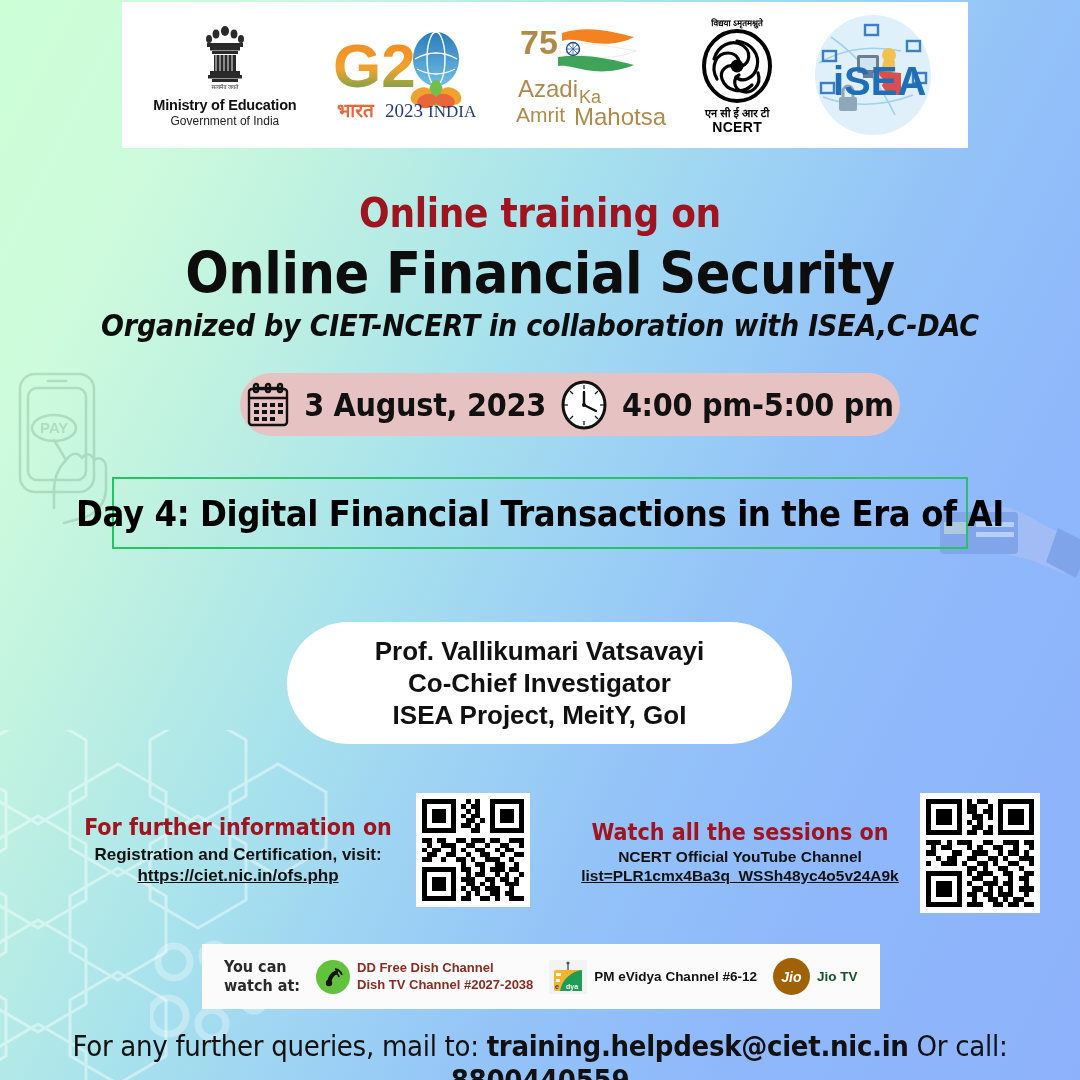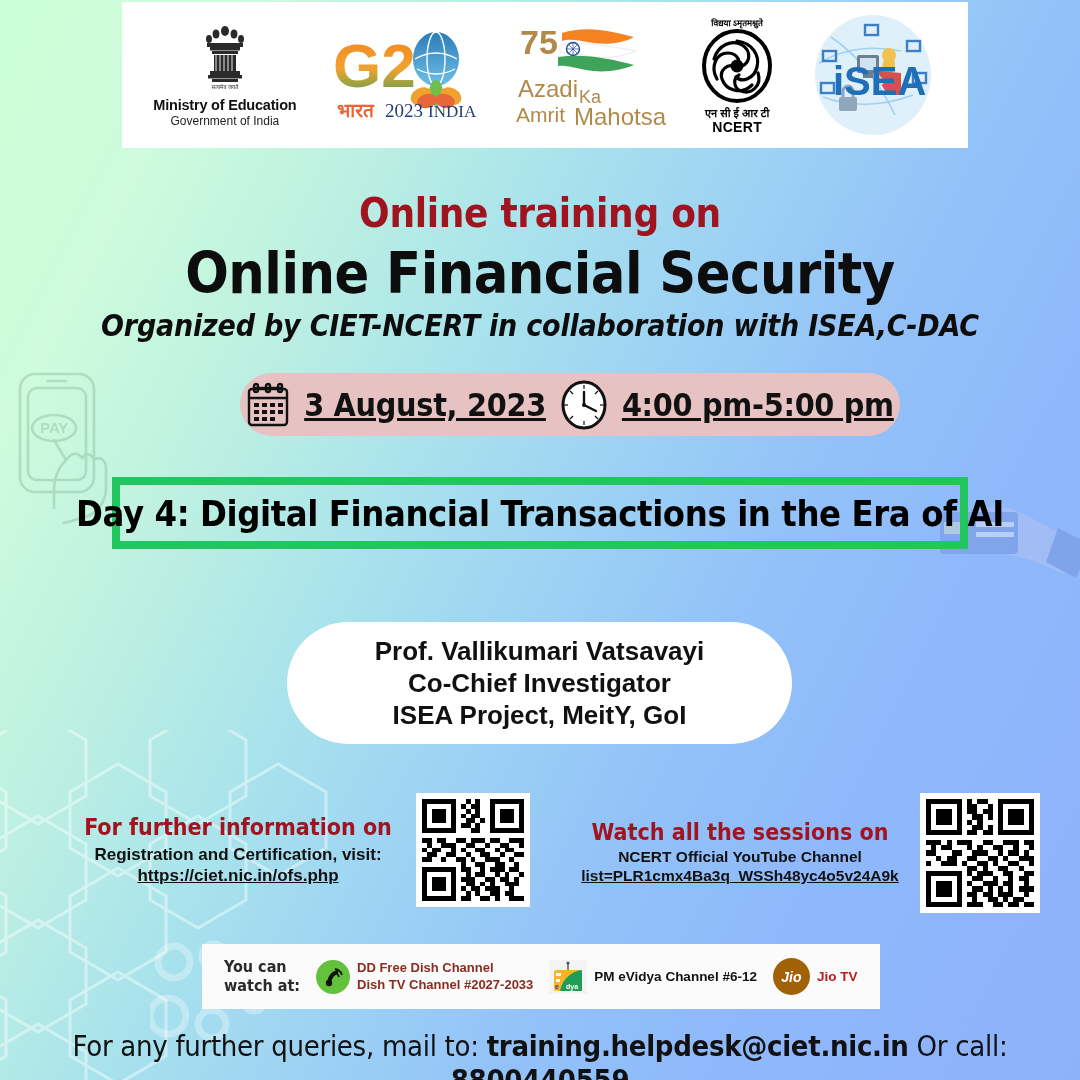--- a/index.html
+++ b/index.html
@@ -60,28 +60,27 @@
   #datetime-pill {
     position: absolute; left: 240px; top: 373px;
     width: 660px; height: 63px;
     background: #e6c3c2; border-radius: 32px;
     display: flex; align-items: center; justify-content: center; gap: 14px;
   }
   .dt-text {
     font-size: 32px; font-weight: 700; color: #111;
     font-family: "DejaVu Sans Condensed","Liberation Sans", sans-serif;
     letter-spacing: -0.3px;
-    text-decoration: underline;
   }
 
   
   #day-box {
     position: absolute; left: 112px; top: 477px;
     width: 856px; height: 72px;
-    border: 8px solid #22c55e;
+    border: 2px solid #22c55e;
     display: flex; align-items: center; justify-content: center;
   }
   #day-text {
     font-size: 36px; font-weight: 700; color: #000; white-space: nowrap;
     font-family: "DejaVu Sans Condensed","Liberation Sans", sans-serif;
     letter-spacing: -0.4px;
   }
 
   
   #speaker-card {
@@ -124,21 +123,21 @@
     background: #fbfbfb;
     display: flex; align-items: center; padding: 0 22px; gap: 16px;
   }
   .wb-label {
     font-size: 16px; font-weight: 700; color: #2b2b2b; line-height: 1.18;
     flex: none; font-family: "DejaVu Sans Condensed","Liberation Sans", sans-serif;
   }
   .wb-item { display: flex; align-items: center; gap: 7px; }
   .wb-dd-text { font-size: 13px; font-weight: 700; color: #8c2b1f; line-height: 1.3; white-space: nowrap; }
   .wb-txt { font-size: 13.5px; font-weight: 700; color: #111; white-space: nowrap; }
-  .wb-jio-txt { font-size: 13.5px; font-weight: 700; color: #b91c1c; white-space: nowrap; }
+  .wb-jio-txt { font-size: 13.5px; font-weight: 700; color: #14532d; white-space: nowrap; }
 
   .dd-badge {
     width: 34px; height: 34px; border-radius: 50%;
     background: #63c23b; display: flex; align-items: center; justify-content: center; flex: none;
   }
   .evidya-badge {
     width: 38px; height: 34px; background: #f3f3f3; flex: none;
     display: flex; align-items: center; justify-content: center; position: relative;
   }
   .jio-badge {
@@ -627,21 +626,21 @@
     <div class="dd-badge">
       <svg width="22" height="22" viewBox="0 0 22 22">
         <path d="M5 19 C5 11 9 5 16 4 L16 8 C12 9 9 13 9 19 Z" fill="#111"></path>
         <circle cx="7" cy="17" r="3.2" fill="#111"></circle>
         <path d="M13 3 A9 9 0 0 1 20 9" stroke="#111" stroke-width="1.8" fill="none"></path>
         <path d="M13 7 A5 5 0 0 1 17 11" stroke="#111" stroke-width="1.6" fill="none"></path>
       </svg>
     </div>
     <div>
       <div class="wb-dd-text">DD Free Dish Channel</div>
-      <div class="wb-dd-text">Dish TV Channel #2027-2033</div>
+      <div class="wb-dd-text">Dish TV Channel #2027-2038</div>
     </div>
   </div>
 
   <div class="wb-item">
     <div class="evidya-badge">
       <svg width="36" height="32" viewBox="0 0 36 32">
         <rect x="4" y="9" width="28" height="21" rx="2" fill="#f7b32b"></rect>
         <path d="M10 30 C12 18 22 10 32 9 L32 30 Z" fill="#1f9d55"></path>
         <rect x="6" y="12" width="5" height="3" fill="#fff"></rect>
         <rect x="6" y="18" width="4" height="3" fill="#fff"></rect>

